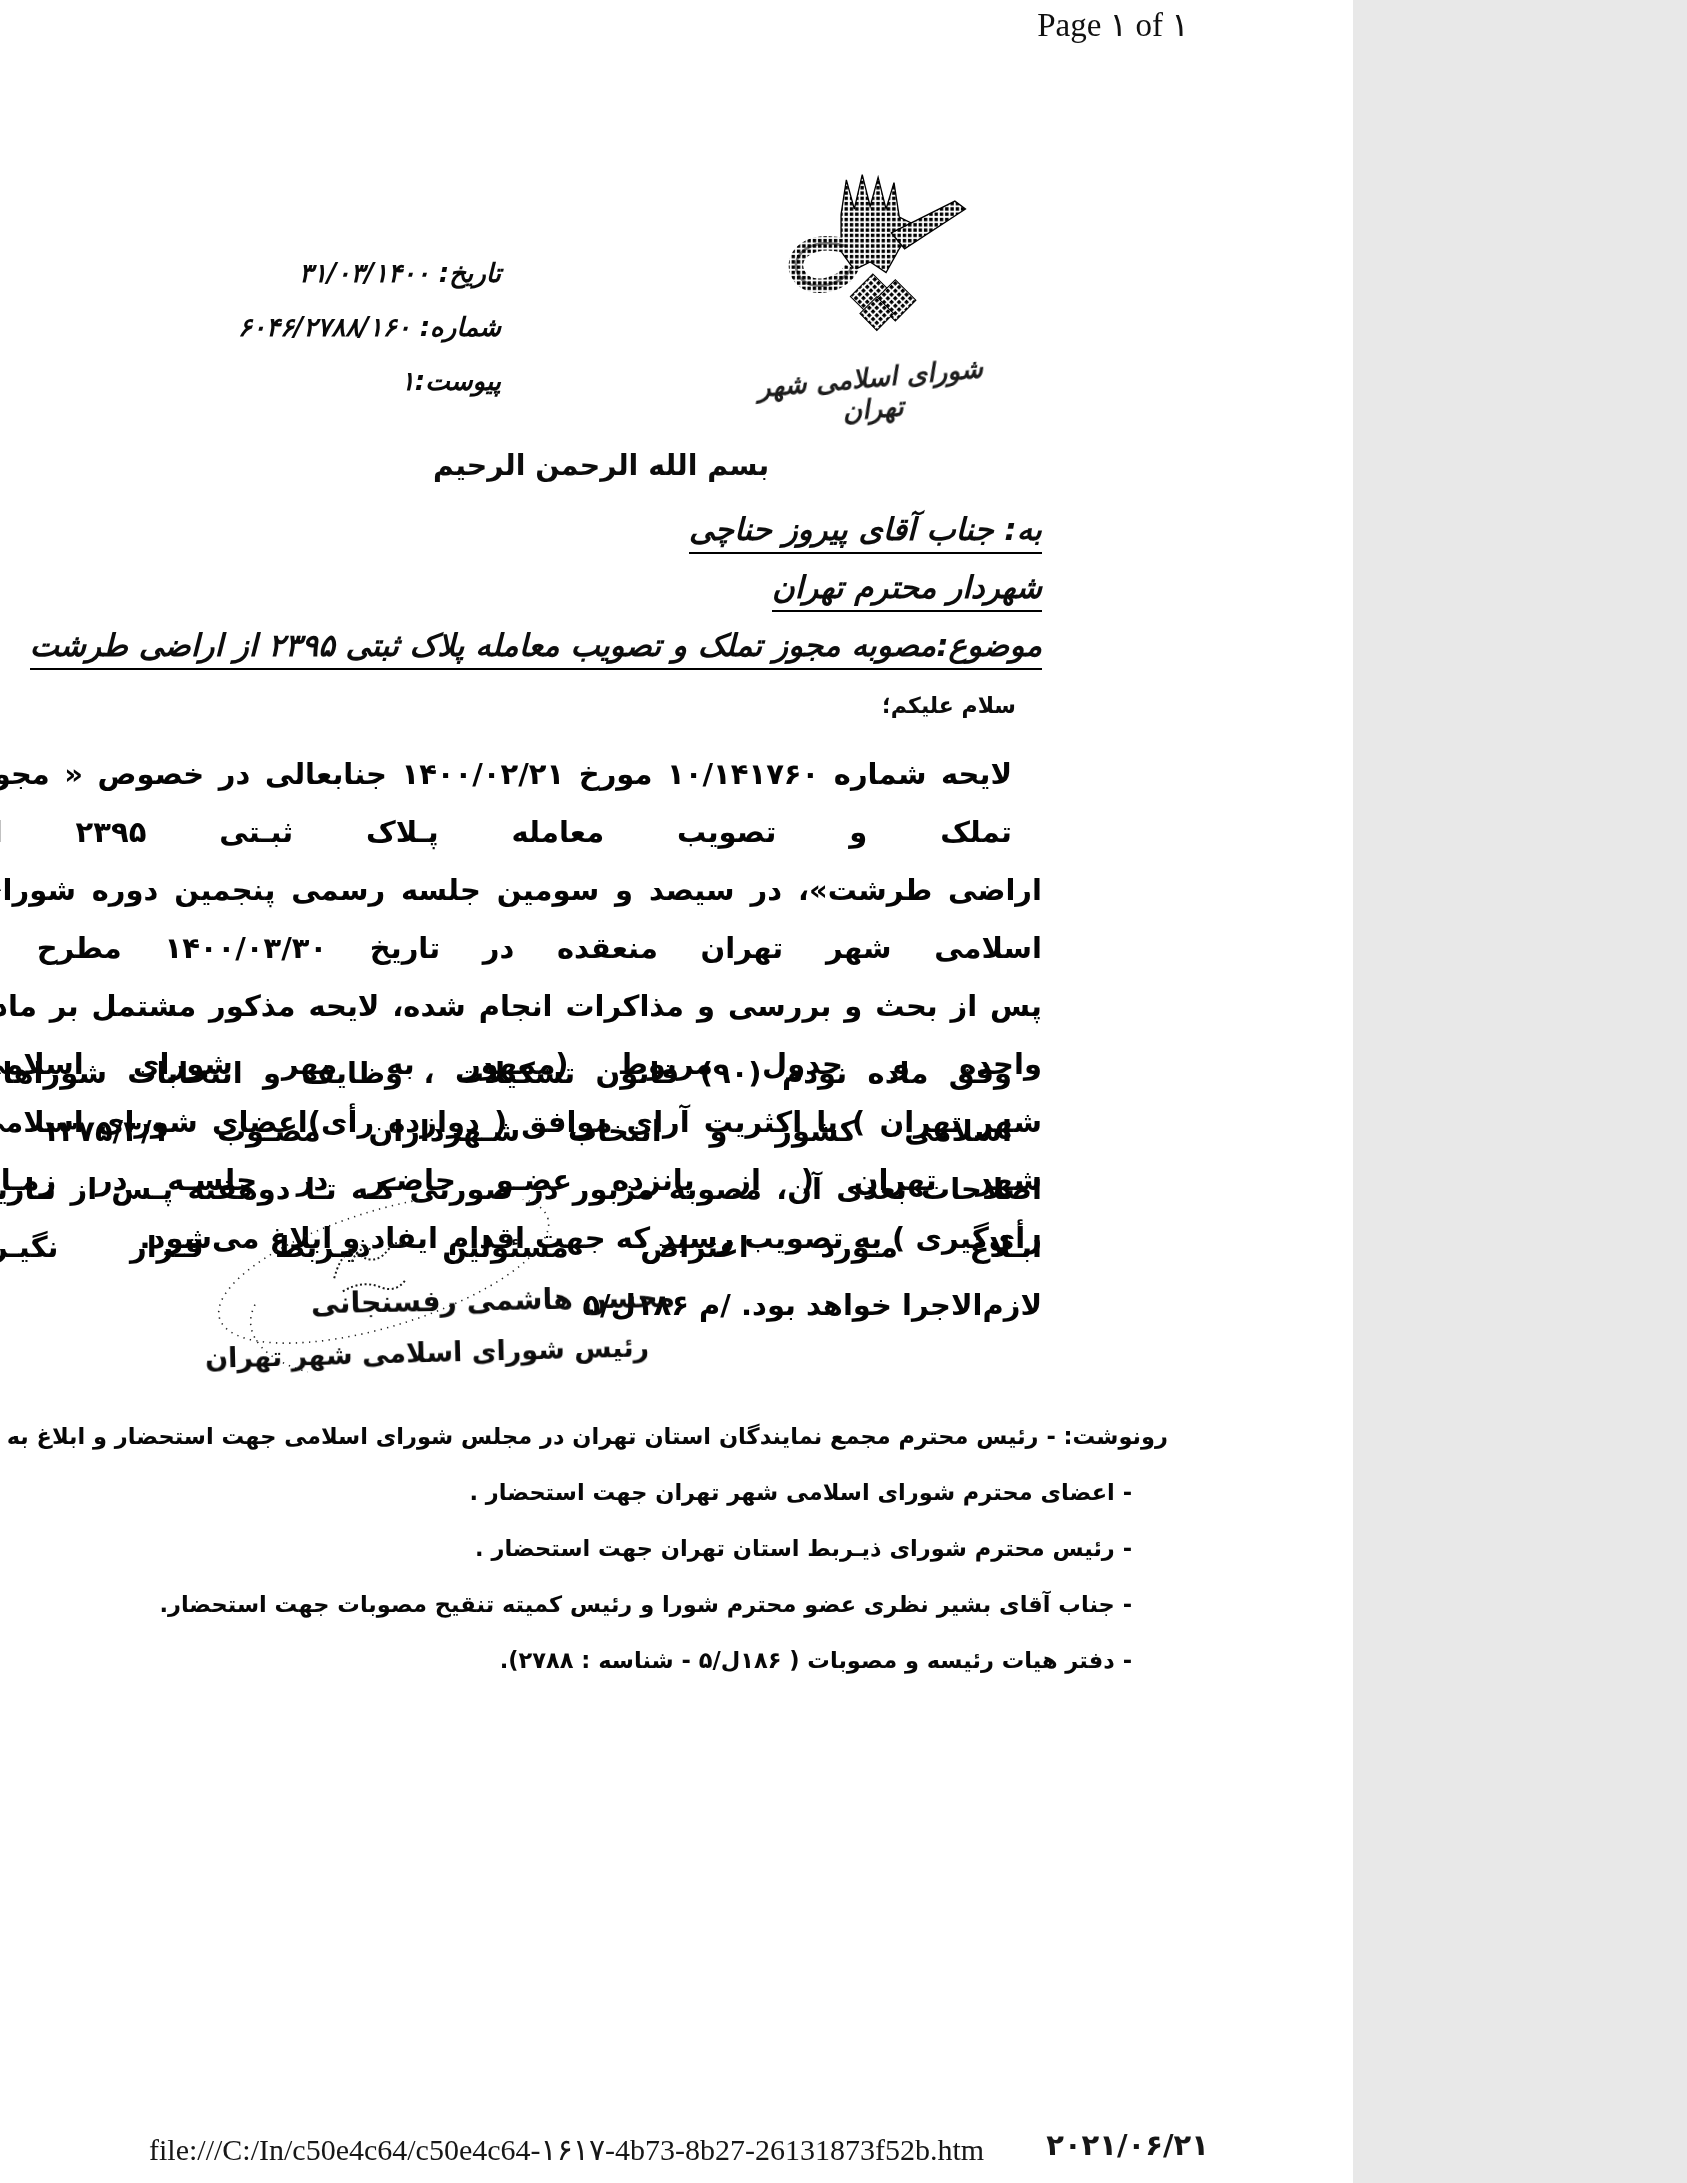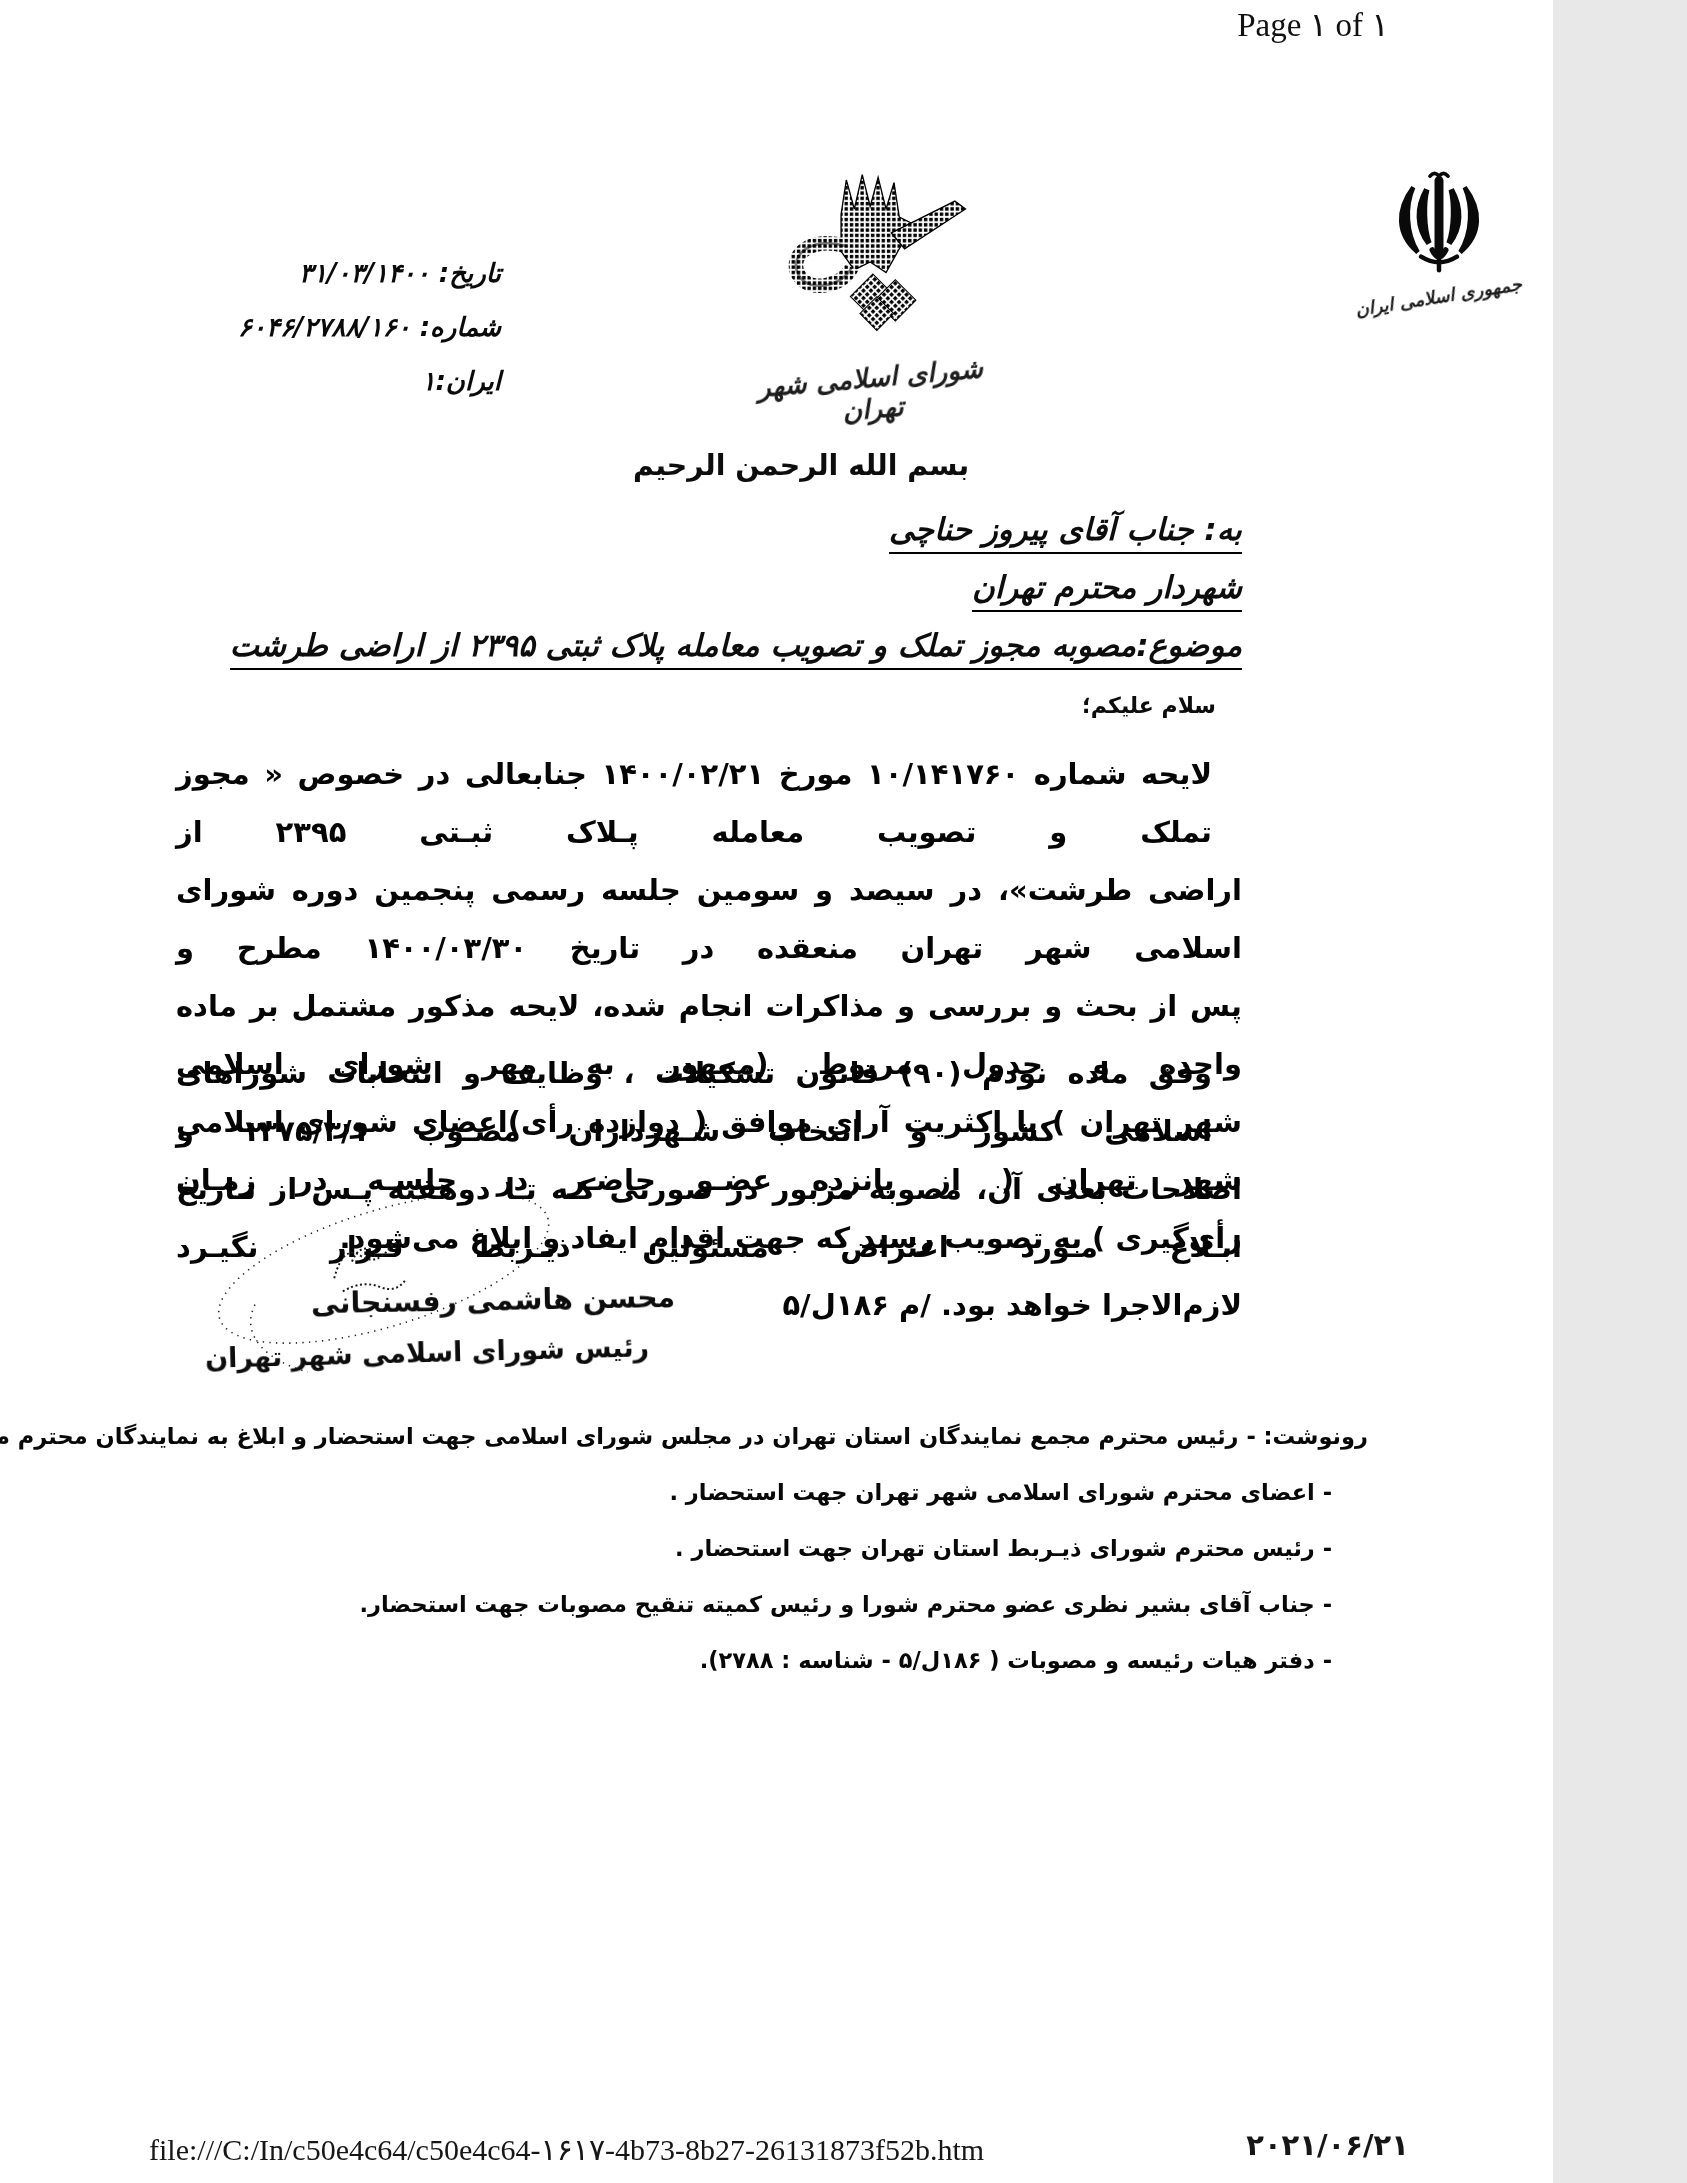--- a/index.html
+++ b/index.html
@@ -1,17 +1,17 @@
 <!DOCTYPE html>
 <html lang="fa" style="font-size:10.6px"><head>
 <meta charset="utf-8">
 <style>
   html,body{margin:0;padding:0;background:#e8e8e8;}
   .page{
-    position:relative;width:1553px;height:2183px;background:#ffffff;
+    position:relative;width:1353px;height:2183px;background:#ffffff;
     overflow:hidden;color:#0d0d0d;
     font-family:"DejaVu Sans",sans-serif;
   }
   .abs{position:absolute;}
   .latin{font-family:"Liberation Serif","DejaVu Serif",serif;}
 
   
   .page-header{top:5.3px;right:164px;font-size:33px;color:#111;}
   .footer-row{top:2132px;left:149px;right:144px;font-size:30px;color:#161616;}
   .file-url{position:absolute;left:0;top:0;direction:ltr;unicode-bidi:plaintext;}
@@ -65,21 +65,21 @@
 </head>
 <body>
 
 <div class="page">
 
   <div class="abs page-header latin">Page ۱ of ۱</div>
 
   <div class="abs lh-fields">
     <div class="lh-line"><span>تاریخ:</span> <span>۳۱/۰۳/۱۴۰۰</span></div>
     <div class="lh-line"><span>شماره:</span> <span>۶۰۴۶/۲۷۸۸/۱۶۰</span></div>
-    <div class="lh-line"><span>ایران:</span><span>۱</span></div>
+    <div class="lh-line"><span>پیوست:</span><span>۱</span></div>
   </div>
 
   <div class="abs council-logo">
     <svg width="225" height="192" viewBox="0 0 170 145">
       <defs>
         <pattern id="ht" width="4" height="4" patternUnits="userSpaceOnUse">
           <rect width="4" height="4" fill="#fff"></rect>
           <rect width="2.6" height="2.6" x="0.6" y="0.6" fill="#000"></rect>
         </pattern>
       </defs>

